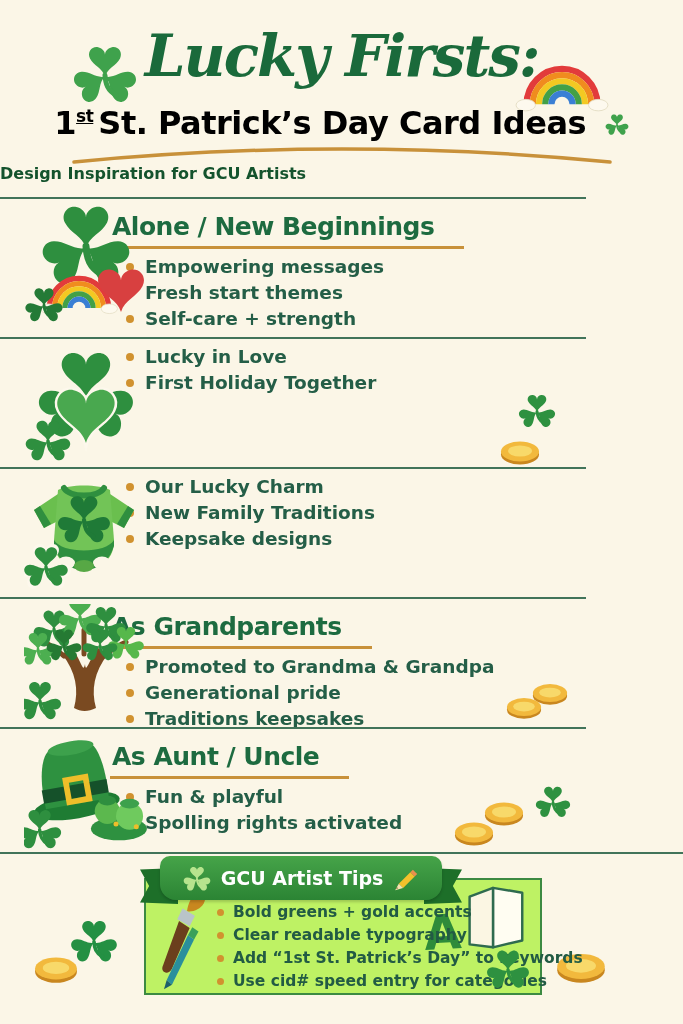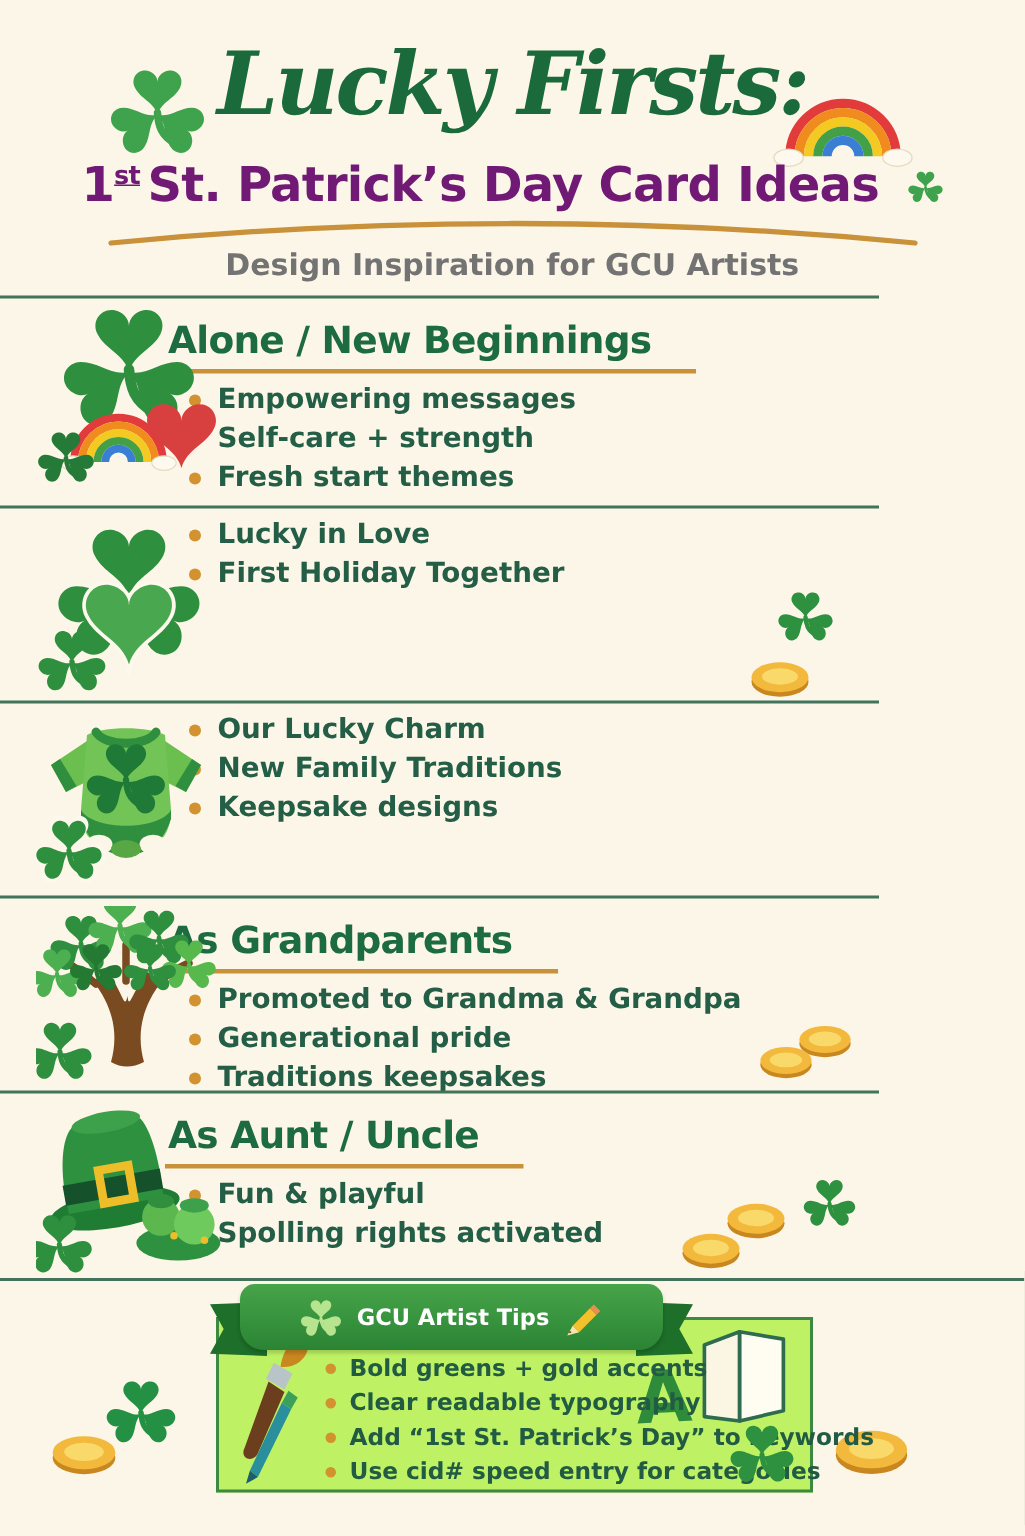--- a/index.html
+++ b/index.html
@@ -12,29 +12,29 @@
   .header { position:absolute; top:0; left:0; width:683px; height:197px;border-radius:15px; }
   .title-script {
     position:absolute; top:22px; left:0; width:100%; text-align:center;
     font-family:"DejaVu Serif", serif; font-style:italic; font-weight:bold;
     font-size:58px; letter-spacing:-2px; color:#1a6a3b;
   }
   .hdr-shamrock { position:absolute; left:74px; top:42px; }
   .hdr-rainbow  { position:absolute; left:512px; top:56px; }
   .title-main {
     position:absolute; top:104px; left:0; width:100%; text-align:center;
-    font-weight:bold; font-size:32px; color:#701a75; letter-spacing:-0.5px;
+    font-weight:bold; font-size:32px; color:#000000; letter-spacing:-0.5px;
   }
   .title-main sup { font-size:17px; text-decoration:underline; }
   .title-main .rest { margin-left:5px; }
   .title-sham-inline { vertical-align:-2px; margin-left:8px; }
   .gold-arc { position:absolute; top:146px; left:68px; }
   .subtitle {
-    position:absolute; top:164px; left:0; width:100%; text-align:center;
-    font-weight:bold; font-size:20px; color:#737373;
+    position:absolute; top:164px; left:0; width:100%; text-align:left;
+    font-weight:bold; font-size:16px; color:#14532d;
   }
   
   .sections { position:absolute; top:197px; left:0; width:683px; }
   .section { position:relative; width:586px; border-top:2px solid #41745a; box-sizing:border-box; padding-left:110px; }
   .s1 { height:140px; } .s2,.s3,.s4 { height:130px; } .s5 { height:125px; }
   .icon-box { position:absolute; left:24px; top:5px; width:120px; height:120px; }
   .section h2 {
     margin:13px 0 0; display:inline-block; font-size:25px; color:#1d6b40;
     border-bottom:3px solid #c8913a; padding:0 30px 5px 2px; letter-spacing:-0.5px;
   }
@@ -51,21 +51,21 @@
   .tips-box ul { position:absolute; left:71px; top:11px; z-index:2; }
   .tips-box li { display:flex; align-items:center; margin:5px 0; font-weight:bold; font-size:15.5px; color:#225b44; white-space:nowrap; }
   .tips-box .dot { width:7px; height:7px; margin-right:9px; }
   .ribbon { position:absolute; left:160px; top:2px; width:282px; height:44px; z-index:3; }
   .tail { position:absolute; top:12px; width:38px; height:36px; background:#1d6f29; }
   .tail-left  { left:-20px; clip-path:polygon(0 4%, 100% 0, 100% 100%, 0 96%, 24% 50%); }
   .tail-right { right:-20px; clip-path:polygon(0 0, 100% 4%, 76% 50%, 100% 96%, 0 100%); }
   .band {
     position:absolute; inset:0; background:linear-gradient(#46a449,#2b8434);
     border-radius:10px 10px 16px 16px; display:flex; align-items:center; justify-content:center; gap:10px;
-    color:#ffffff; font-weight:bold; font-size:15px; box-shadow:0 2px 3px rgba(0,0,0,0.18);
+    color:#ffffff; font-weight:bold; font-size:19px; box-shadow:0 2px 3px rgba(0,0,0,0.18);
   }
   .brush-pen { position:absolute; left:10px; top:6px; z-index:2; }
   .letter-a {
     position:absolute; left:278px; top:24px; z-index:1;
     font-weight:900; font-size:48px; color:#2e8b3a; transform:rotate(-3deg);
     font-family:"DejaVu Sans", sans-serif;
   }
   .card-art { position:absolute; left:308px; top:2px; z-index:0; }
   .corner-sham { position:absolute; left:340px; top:66px; z-index:2; }
   .hidden-defs { position:absolute; width:0; height:0; }
@@ -133,25 +133,25 @@
         </svg>
       </div>
       <h2>Alone / New Beginnings</h2>
       <ul>
         <li>
             <span class="dot"></span>
             <span>Empowering messages</span>
           </li>
         <li>
             <span class="dot"></span>
+            <span>Fresh start themes</span>
+          </li>
+        <li>
+            <span class="dot"></span>
             <span>Self-care + strength</span>
-          </li>
-        <li>
-            <span class="dot"></span>
-            <span>Fresh start themes</span>
           </li>
       </ul>
     </div>
 
     <div class="section s2">
       <div class="icon-box">
         <svg width="120" height="120" viewBox="0 0 120 120">
           <use href="#shamrock" transform="translate(62,54) scale(1.9)" color="#2e8f3f"></use>
           <use href="#leafP" transform="translate(62,99) scale(2.25)" color="#49a84f" stroke="#fdf8ec" stroke-width="2.2" paint-order="stroke"></use>
           <use href="#shamrock" transform="translate(24,98) scale(0.9)" color="#2e8f3f"></use>

